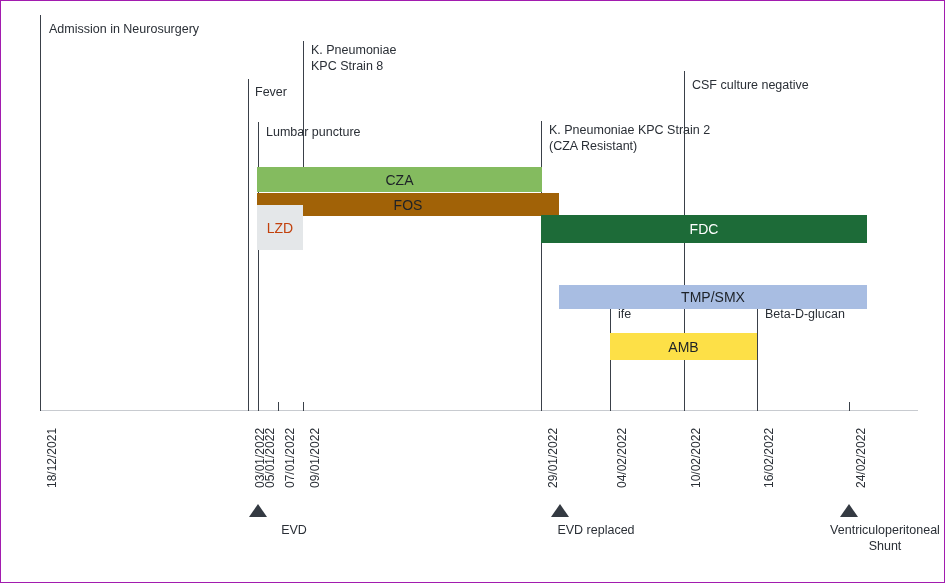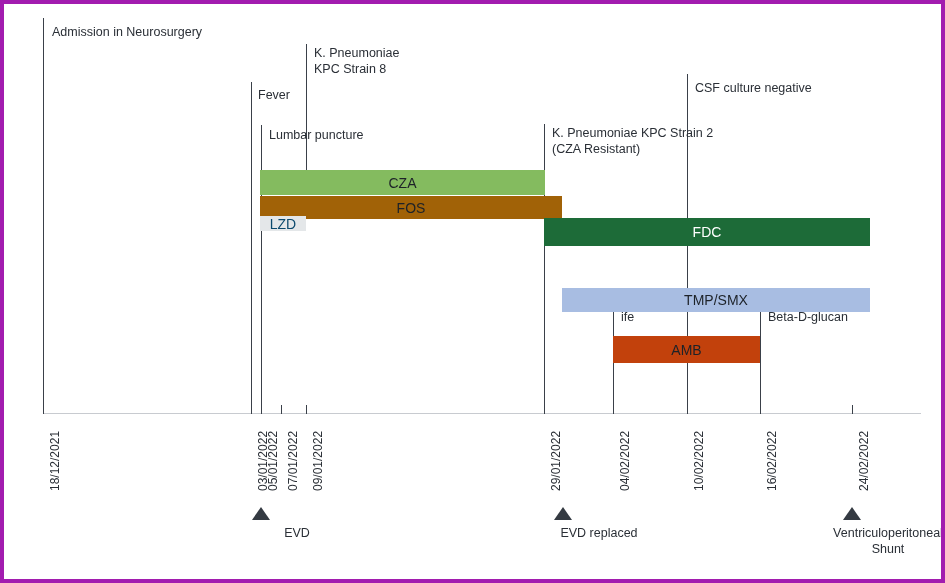--- a/index.html
+++ b/index.html
@@ -5,21 +5,21 @@
   html, body {
     margin: 0;
     padding: 0;
     background: #ffffff;
   }
   #figure {
     position: relative;
     width: 945px;
     height: 583px;
     background: #ffffff;
-    border: 4px solid #a21caf;
+    border: 1px solid #a21caf;
     box-sizing: border-box;
     overflow: hidden;
     font-family: "Liberation Sans", sans-serif;
     color: #2a2f36;
   }
 
   
   .vline {
     position: absolute;
     width: 1px;
@@ -123,30 +123,30 @@
 Beta-D-glucan</div>
     </div>
 
   <div id="treatment-bars">
       <div class="bar" style="left: 256px; top: 166px; width: 285px; height: 25px; background: rgb(132, 187, 95); color: rgb(29, 34, 40);">
         <span>CZA</span>
       </div>
       <div class="bar" style="left: 256px; top: 192px; width: 302px; height: 23px; background: #a16207; color: rgb(29, 34, 40);">
         <span>FOS</span>
       </div>
-      <div class="bar" style="left: 256px; top: 212px; width: 46px; height: 15px; background: rgb(228, 231, 233); color: #0c4a6e;">
+      <div class="bar" style="left: 256px; top: 204px; width: 46px; height: 45px; background: rgb(228, 231, 233); color: #c2410c;">
         <span>LZD</span>
       </div>
       <div class="bar" style="left: 540px; top: 214px; width: 326px; height: 28px; background: rgb(29, 107, 56); color: rgb(255, 255, 255);">
         <span>FDC</span>
       </div>
       <div class="bar" style="left: 558px; top: 244px; width: 308px; height: 24px; background: rgb(168, 189, 226); color: rgb(29, 34, 40); margin-top: 40px;">
         <span>TMP/SMX</span>
       </div>
-      <div class="bar" style="left: 609px; top: 332px; width: 147px; height: 27px; background: #c2410c; color: rgb(29, 34, 40);">
+      <div class="bar" style="left: 609px; top: 332px; width: 147px; height: 27px; background: #fde047; color: rgb(29, 34, 40);">
         <span>AMB</span>
       </div>
     </div>
 
   <div class="axis-line"></div>
   <div id="axis-ticks">
       <div class="tick" style="left: 39px;"></div>
       <div class="tick" style="left: 247px;"></div>
       <div class="tick" style="left: 257px;"></div>
       <div class="tick" style="left: 277px;"></div>

